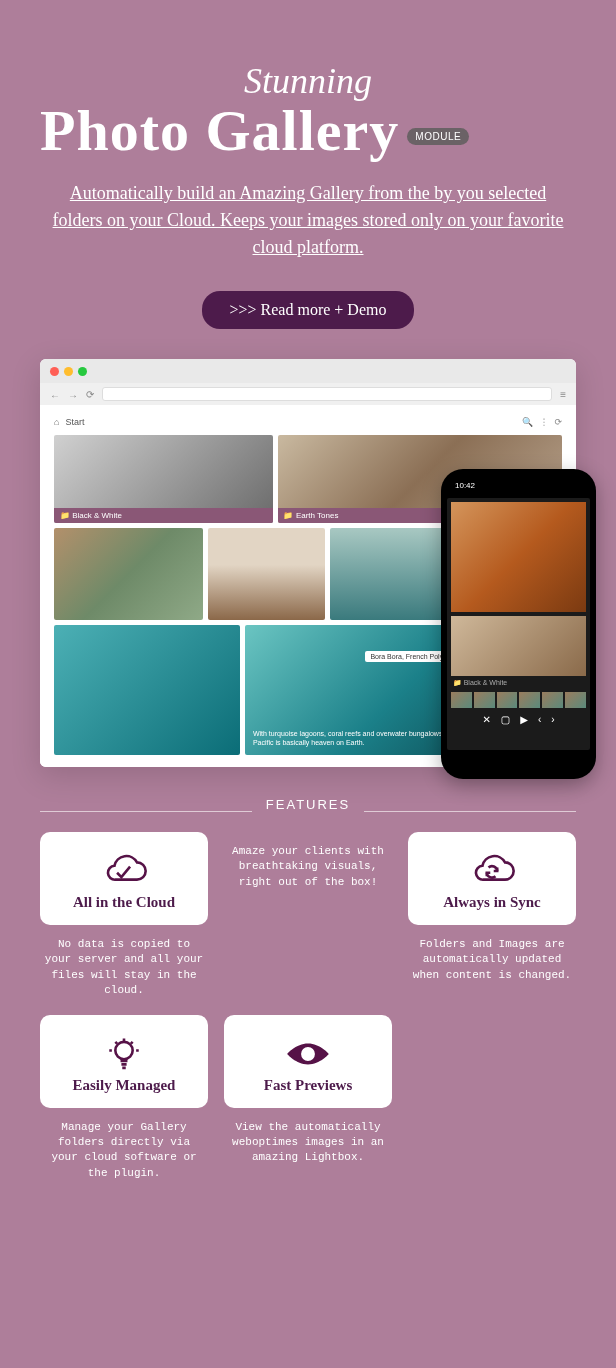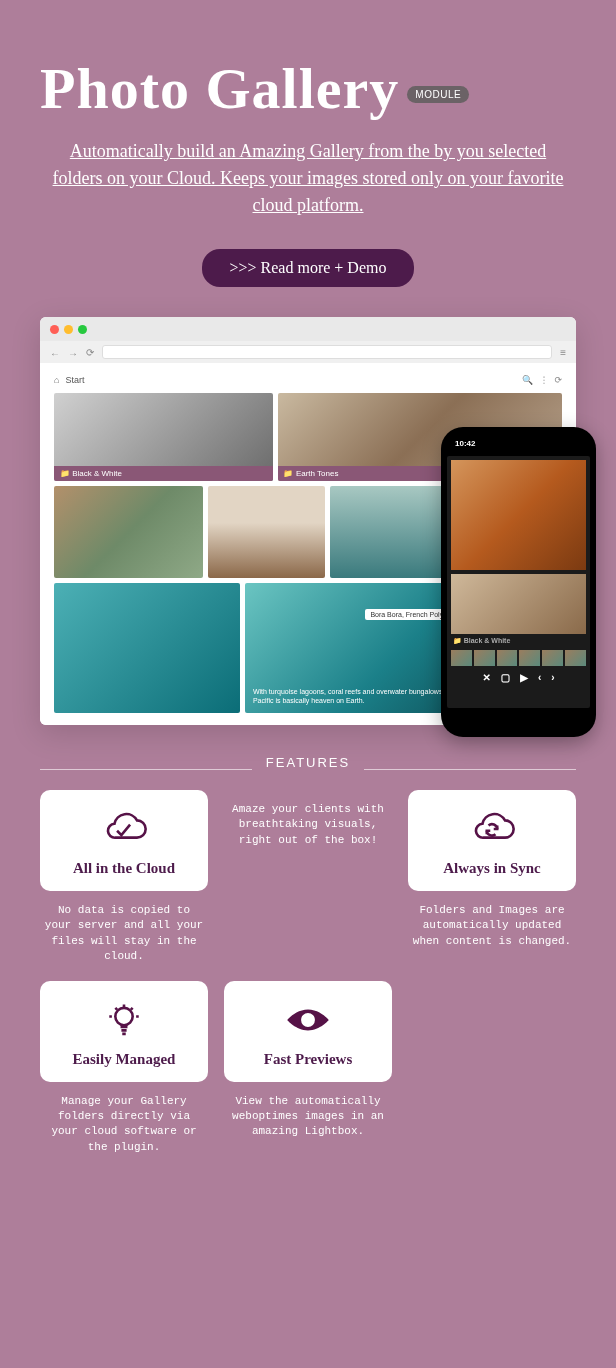--- a/index.html
+++ b/index.html
@@ -56,45 +56,45 @@
   position: absolute; left: 8px; right: 8px; bottom: 8px; color: #fff;
   font-size: 7px; font-family: sans-serif; line-height: 1.2;
 }
 .tip { position: absolute; top: 26px; left: 38%; background: #fff; color: #333; font-size: 7px; padding: 2px 5px; border-radius: 2px; font-family: sans-serif; }
 .ctrls { position: absolute; top: 6px; right: 6px; display: flex; gap: 2px; }
 .ctrls span { width: 10px; height: 10px; background: #756070; border-radius: 50%; }
 .phone {
   position: absolute; right: 20px; top: 110px; width: 155px; height: 310px;
   background: #000; border-radius: 22px; padding: 10px 6px;
   box-shadow: 0 6px 20px rgba(0,0,0,0.3);
-  font-weight: bold;
 }
 .phone-notch { width: 50px; height: 10px; background: #000; border-radius: 0 0 8px 8px; margin: -4px auto 0; }
 .phone-time { color: #fff; font-size: 8px; font-family: sans-serif; padding: 2px 8px; }
 .phone-screen { background: #1b1b1b; height: 252px; border-radius: 2px; position: relative; overflow: hidden; }
 .phone-img1 { height: 110px; background: linear-gradient(135deg,#d4955b,#b55a1e,#7b3a11); margin: 4px; }
 .phone-img2 { height: 60px; background: linear-gradient(135deg,#cfb89a,#8a6a4a); margin: 0 4px; }
 .phone-label { color: #aaa; font-size: 7px; font-family: sans-serif; padding: 3px 6px; }
 .phone-thumbs { display: flex; gap: 2px; padding: 2px 4px; }
 .phone-thumbs span { flex: 1; height: 16px; background: linear-gradient(135deg,#9a7d5e,#5b8a7c); }
 .phone-controls { display: flex; justify-content: center; gap: 10px; color: #fff; font-size: 10px; padding: 4px; font-family: sans-serif; }
 .divider-row { display: flex; align-items: flex-end; gap: 14px; padding: 30px 40px 20px; }
 .divider-row hr { flex: 1; border: none; border-top: 1px solid rgba(255,255,255,0.6); }
 .divider-label { font-size: 13px; letter-spacing: 2px; font-family: sans-serif; }
 .features { display: grid; grid-template-columns: repeat(3, 1fr); gap: 16px; padding: 0 40px; }
 .feature { text-align: center; }
 .feature-card { background: #fff; border-radius: 10px; padding: 20px 10px 14px; color: #4d1b4b; }
 .feature-icon svg { width: 52px; height: 38px; }
-.feature-title { font-weight: bold; font-size: 15px; margin-top: 8px; color: #4d1b4b; }
+.feature-title { font-weight: bold; font-size: 15px; margin-top: 0; color: #4d1b4b; }
 .feature-desc { font-size: 11px; line-height: 1.4; padding: 12px 4px 0; font-family: Liberation Mono, monospace; }
 </style>
 </head>
 <body>
 
 <div class="hero">
+  <div class="hero-eyebrow">Stunning</div>
   <div class="hero-title-row">
     <div class="hero-title">Photo Gallery</div>
     <span class="module-badge">MODULE</span>
   </div>
   <div class="hero-desc">Automatically build an Amazing Gallery from the by you selected folders on your Cloud. Keeps your images stored only on your favorite cloud platform.</div>
   <div class="read-more-btn">&gt;&gt;&gt; Read more + Demo</div>
 </div>
 
 <div class="mockup-wrap">
   <div class="browser">

